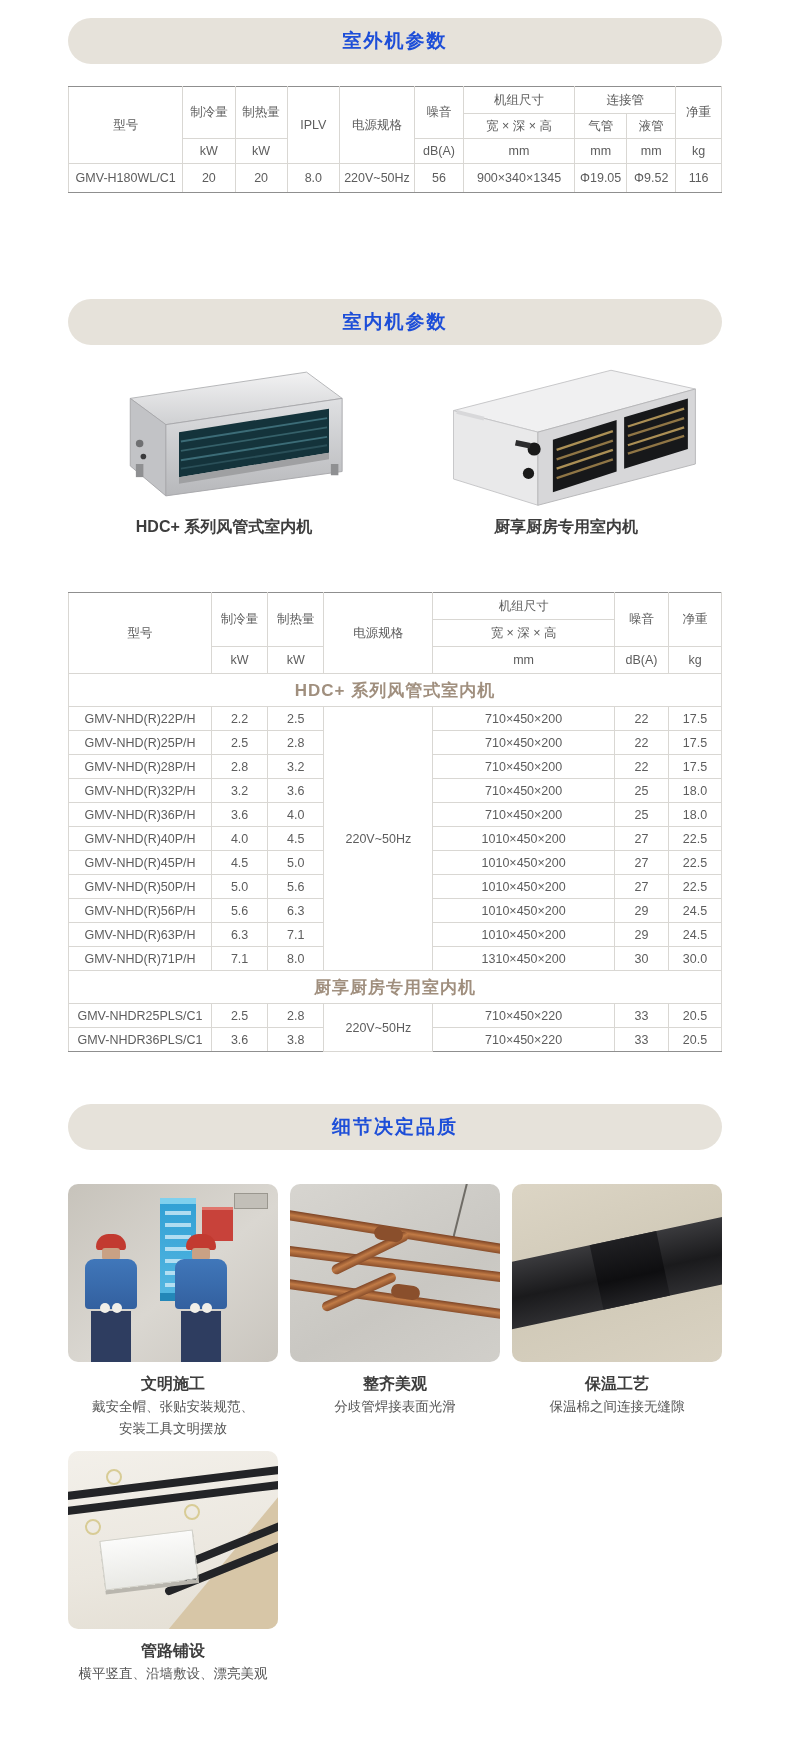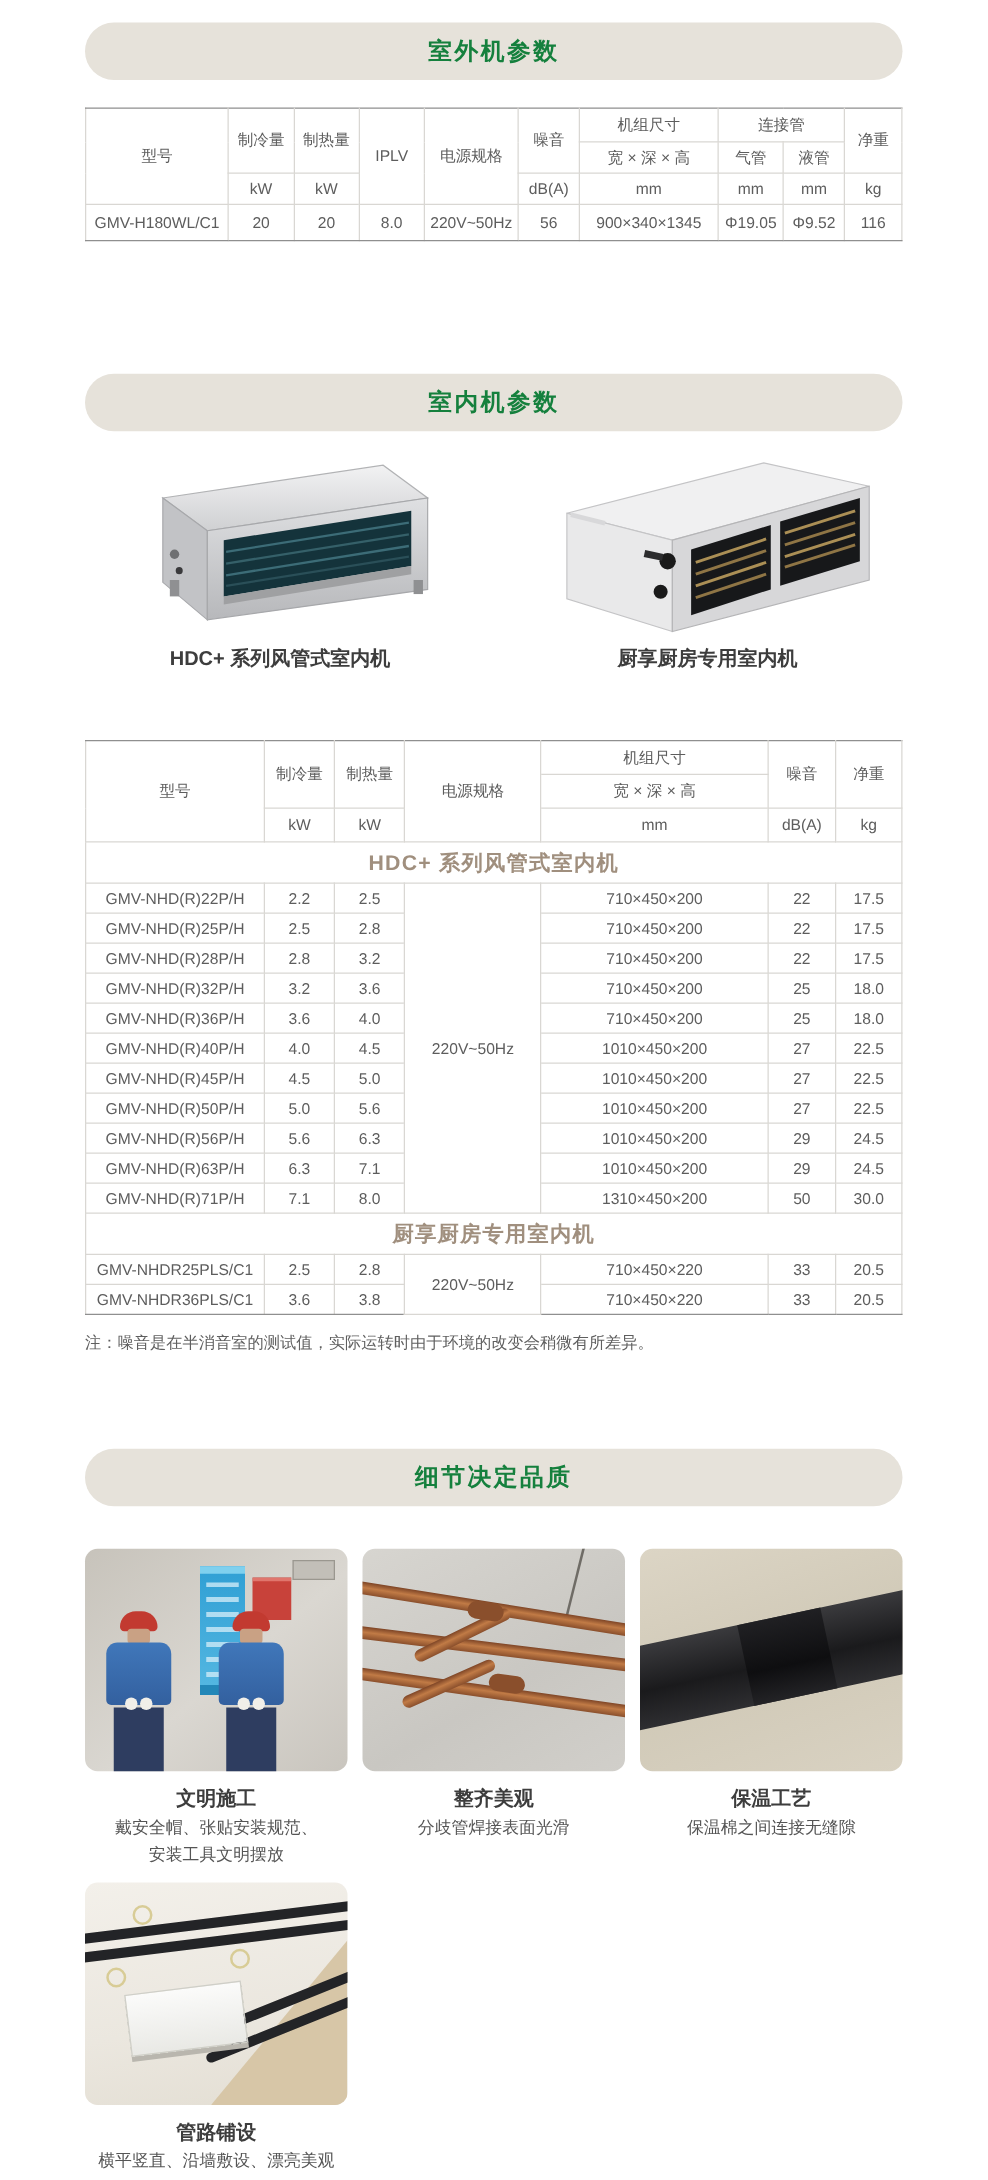--- a/index.html
+++ b/index.html
@@ -4,27 +4,27 @@
 <style>
   html,body{margin:0;padding:0;}
   body{
     width:790px;height:1744px;background:#ffffff;overflow:hidden;position:relative;
     font-family:"Liberation Sans","DejaVu Sans",sans-serif;
   }
   .content{width:654px;margin-left:68px;}
 
   
   .banner{
-    height:46px;border-radius:23px;background:#e6e2da;color:#15803d;
+    height:46px;border-radius:23px;background:#e6e2da;color:#1d4ed8;
     display:flex;align-items:center;justify-content:center;
     font-size:19px;font-weight:bold;letter-spacing:2px;
   }
   #banner-outdoor{margin-top:18px;}
   #banner-indoor{margin-top:106px;font-family:Liberation Mono, monospace;}
-  #banner-details{margin-top:76px;}
+  #banner-details{margin-top:52px;}
 
   
   table.spec{width:100%;border-collapse:collapse;table-layout:fixed;
     font-size:12.5px;color:#5d5d5d;}
   table.spec td{border:1px solid #d9d7d3;text-align:center;padding:1px;background:#fff;
     overflow:hidden;white-space:nowrap;}
   table.spec tr.rim-top td{border-top:1px solid #8f8f8f;}
   table.spec tr.rim-bottom td{border-bottom:1px solid #8f8f8f;}
   #outdoor-table{margin-top:22px;}
   #outdoor-table .h1 td{height:24px;}
@@ -351,21 +351,21 @@
       <td>7.1</td>
       <td>1010×450×200</td>
       <td>29</td>
       <td>24.5</td>
     </tr>
     <tr class="d">
       <td>GMV-NHD(R)71P/H</td>
       <td>7.1</td>
       <td>8.0</td>
       <td>1310×450×200</td>
-      <td>50</td>
+      <td>30</td>
       <td>30.0</td>
     </tr>
     <tr>
       <td colspan="7" class="section-row">厨享厨房专用室内机</td>
     </tr>
     <tr class="d">
       <td>GMV-NHDR25PLS/C1</td>
       <td>2.5</td>
       <td>2.8</td>
       <td rowspan="2">220V~50Hz</td>
@@ -377,21 +377,20 @@
       <td>GMV-NHDR36PLS/C1</td>
       <td>3.6</td>
       <td>3.8</td>
       <td>710×450×220</td>
       <td>33</td>
       <td>20.5</td>
     </tr>
   </tbody>
     </table>
 
-  <div class="note">注：噪音是在半消音室的测试值，实际运转时由于环境的改变会稍微有所差异。</div>
 
   <div class="banner" id="banner-details">
     <span>细节决定品质</span>
   </div>
 
   <div class="photo-grid">
 
     <div class="pcell">
       <div class="photo photo-workers">
         <div class="p1-vent"></div>

